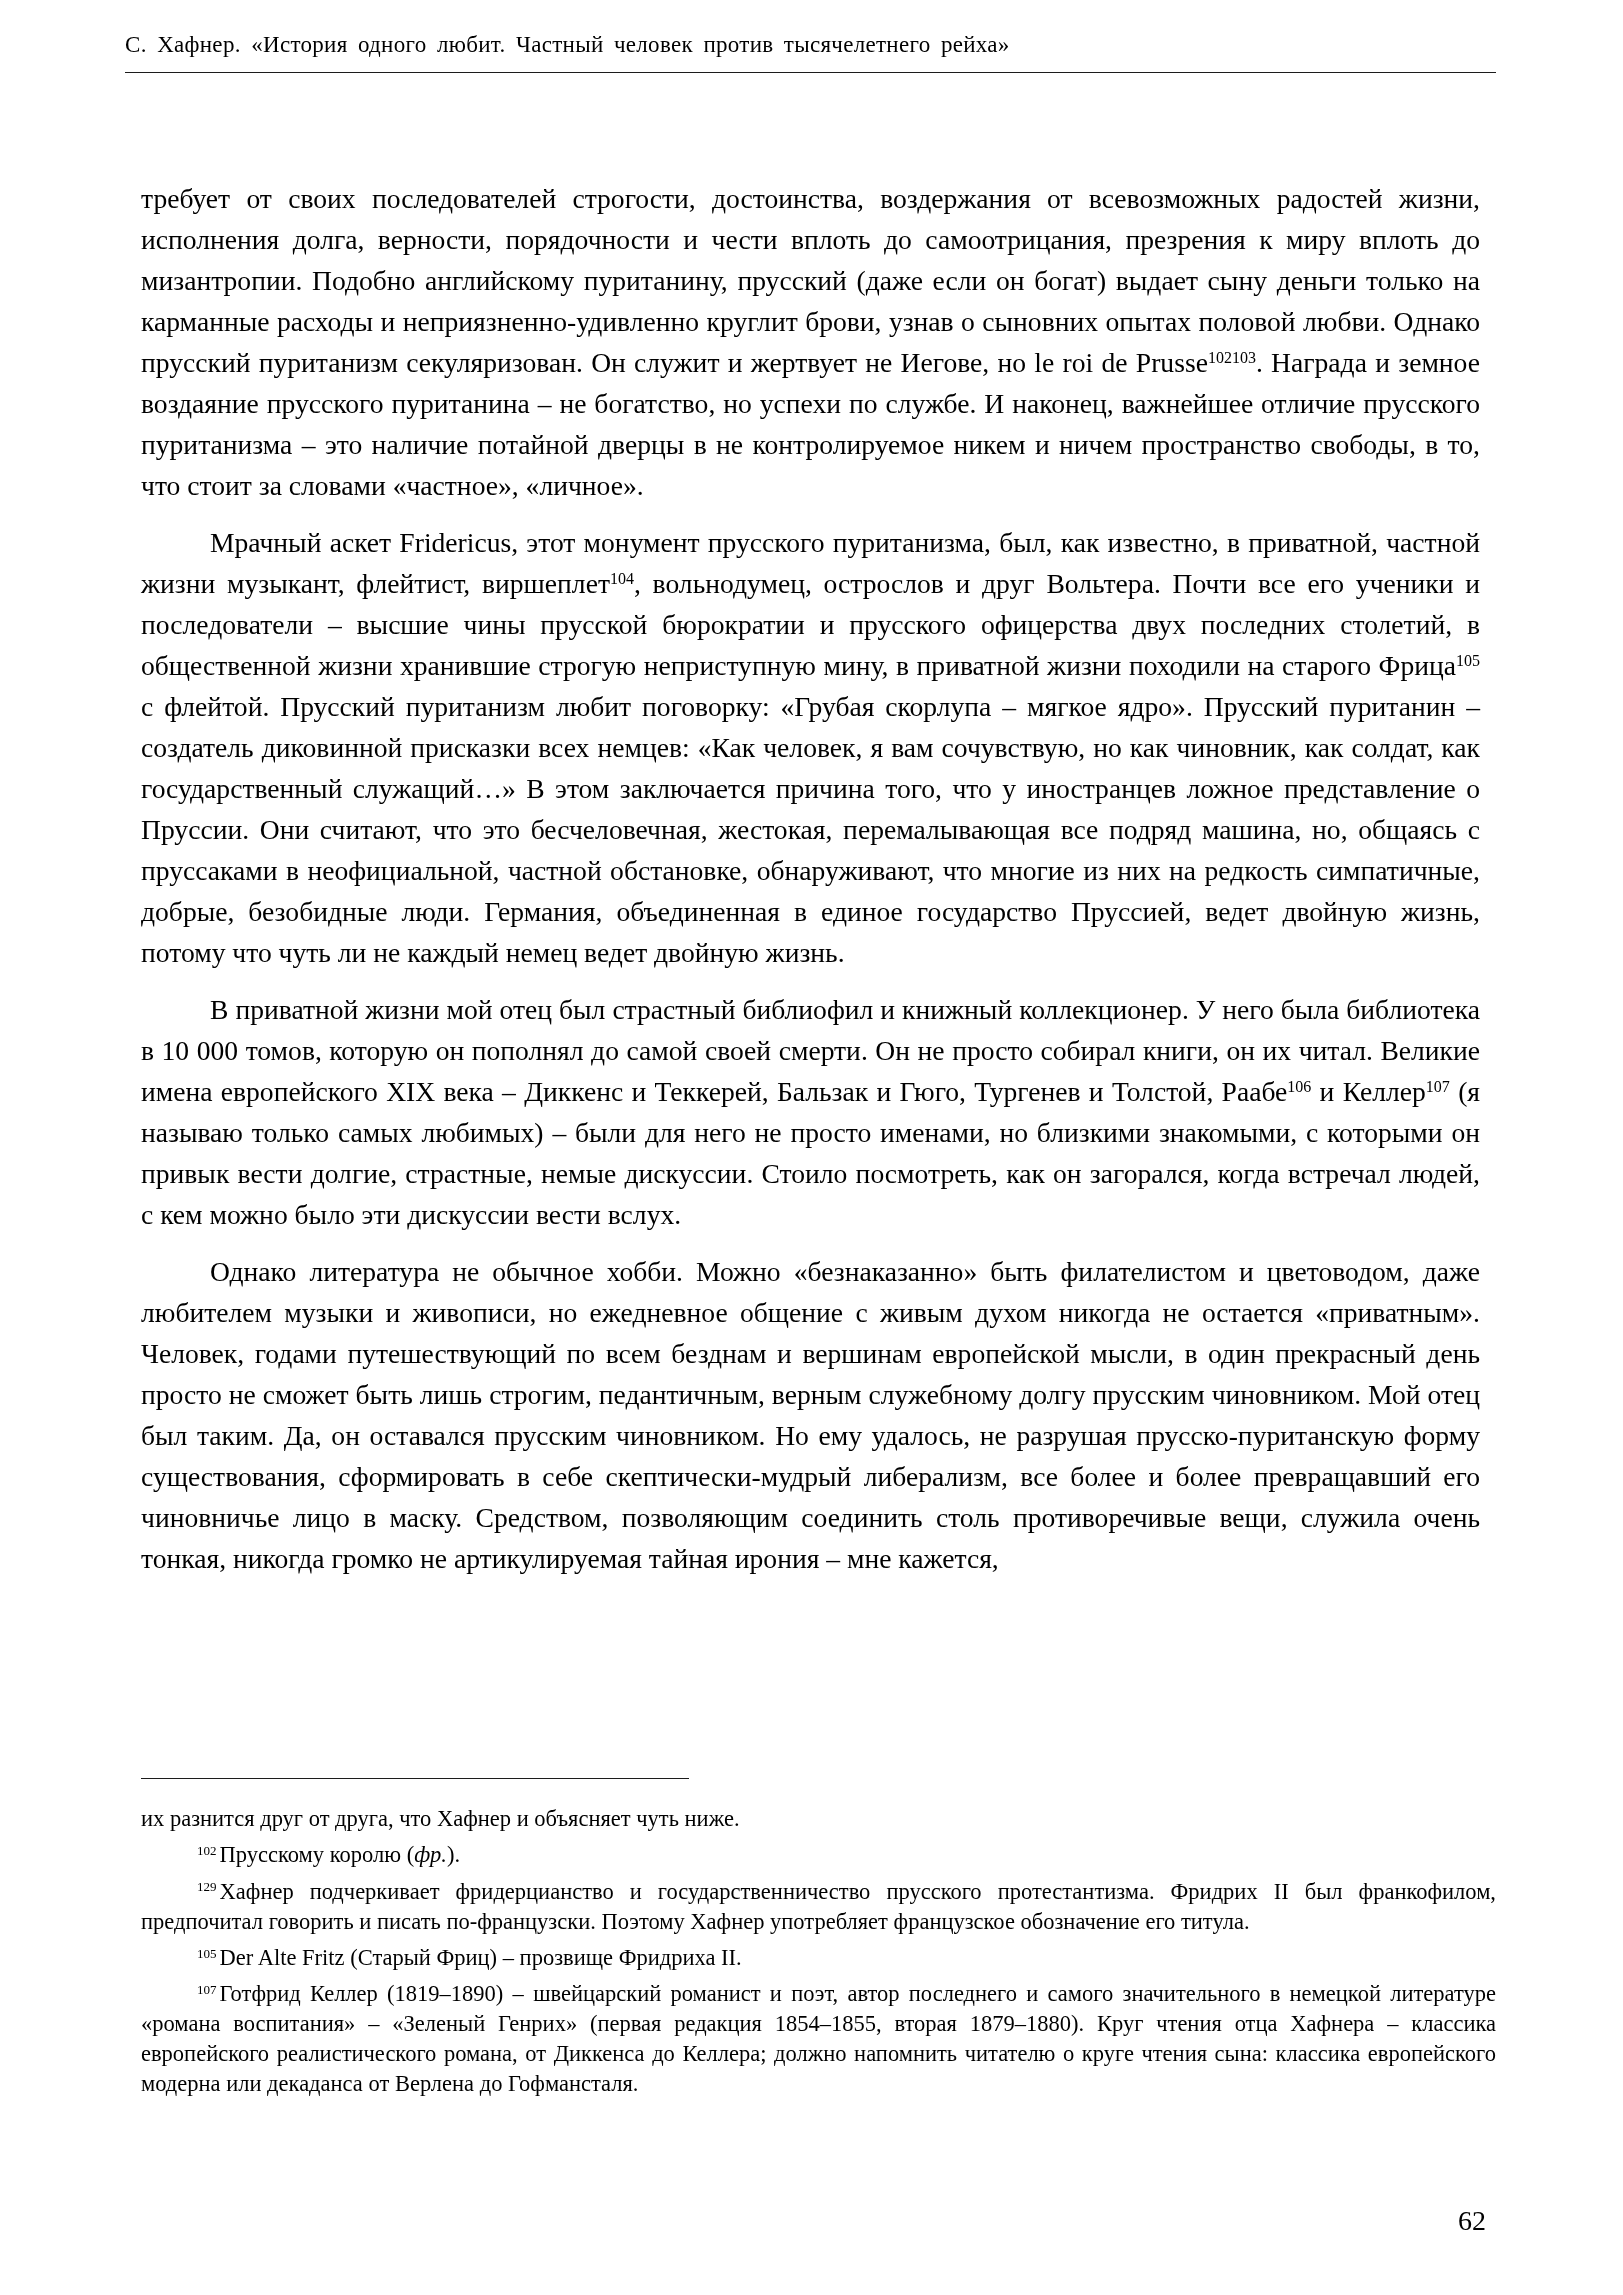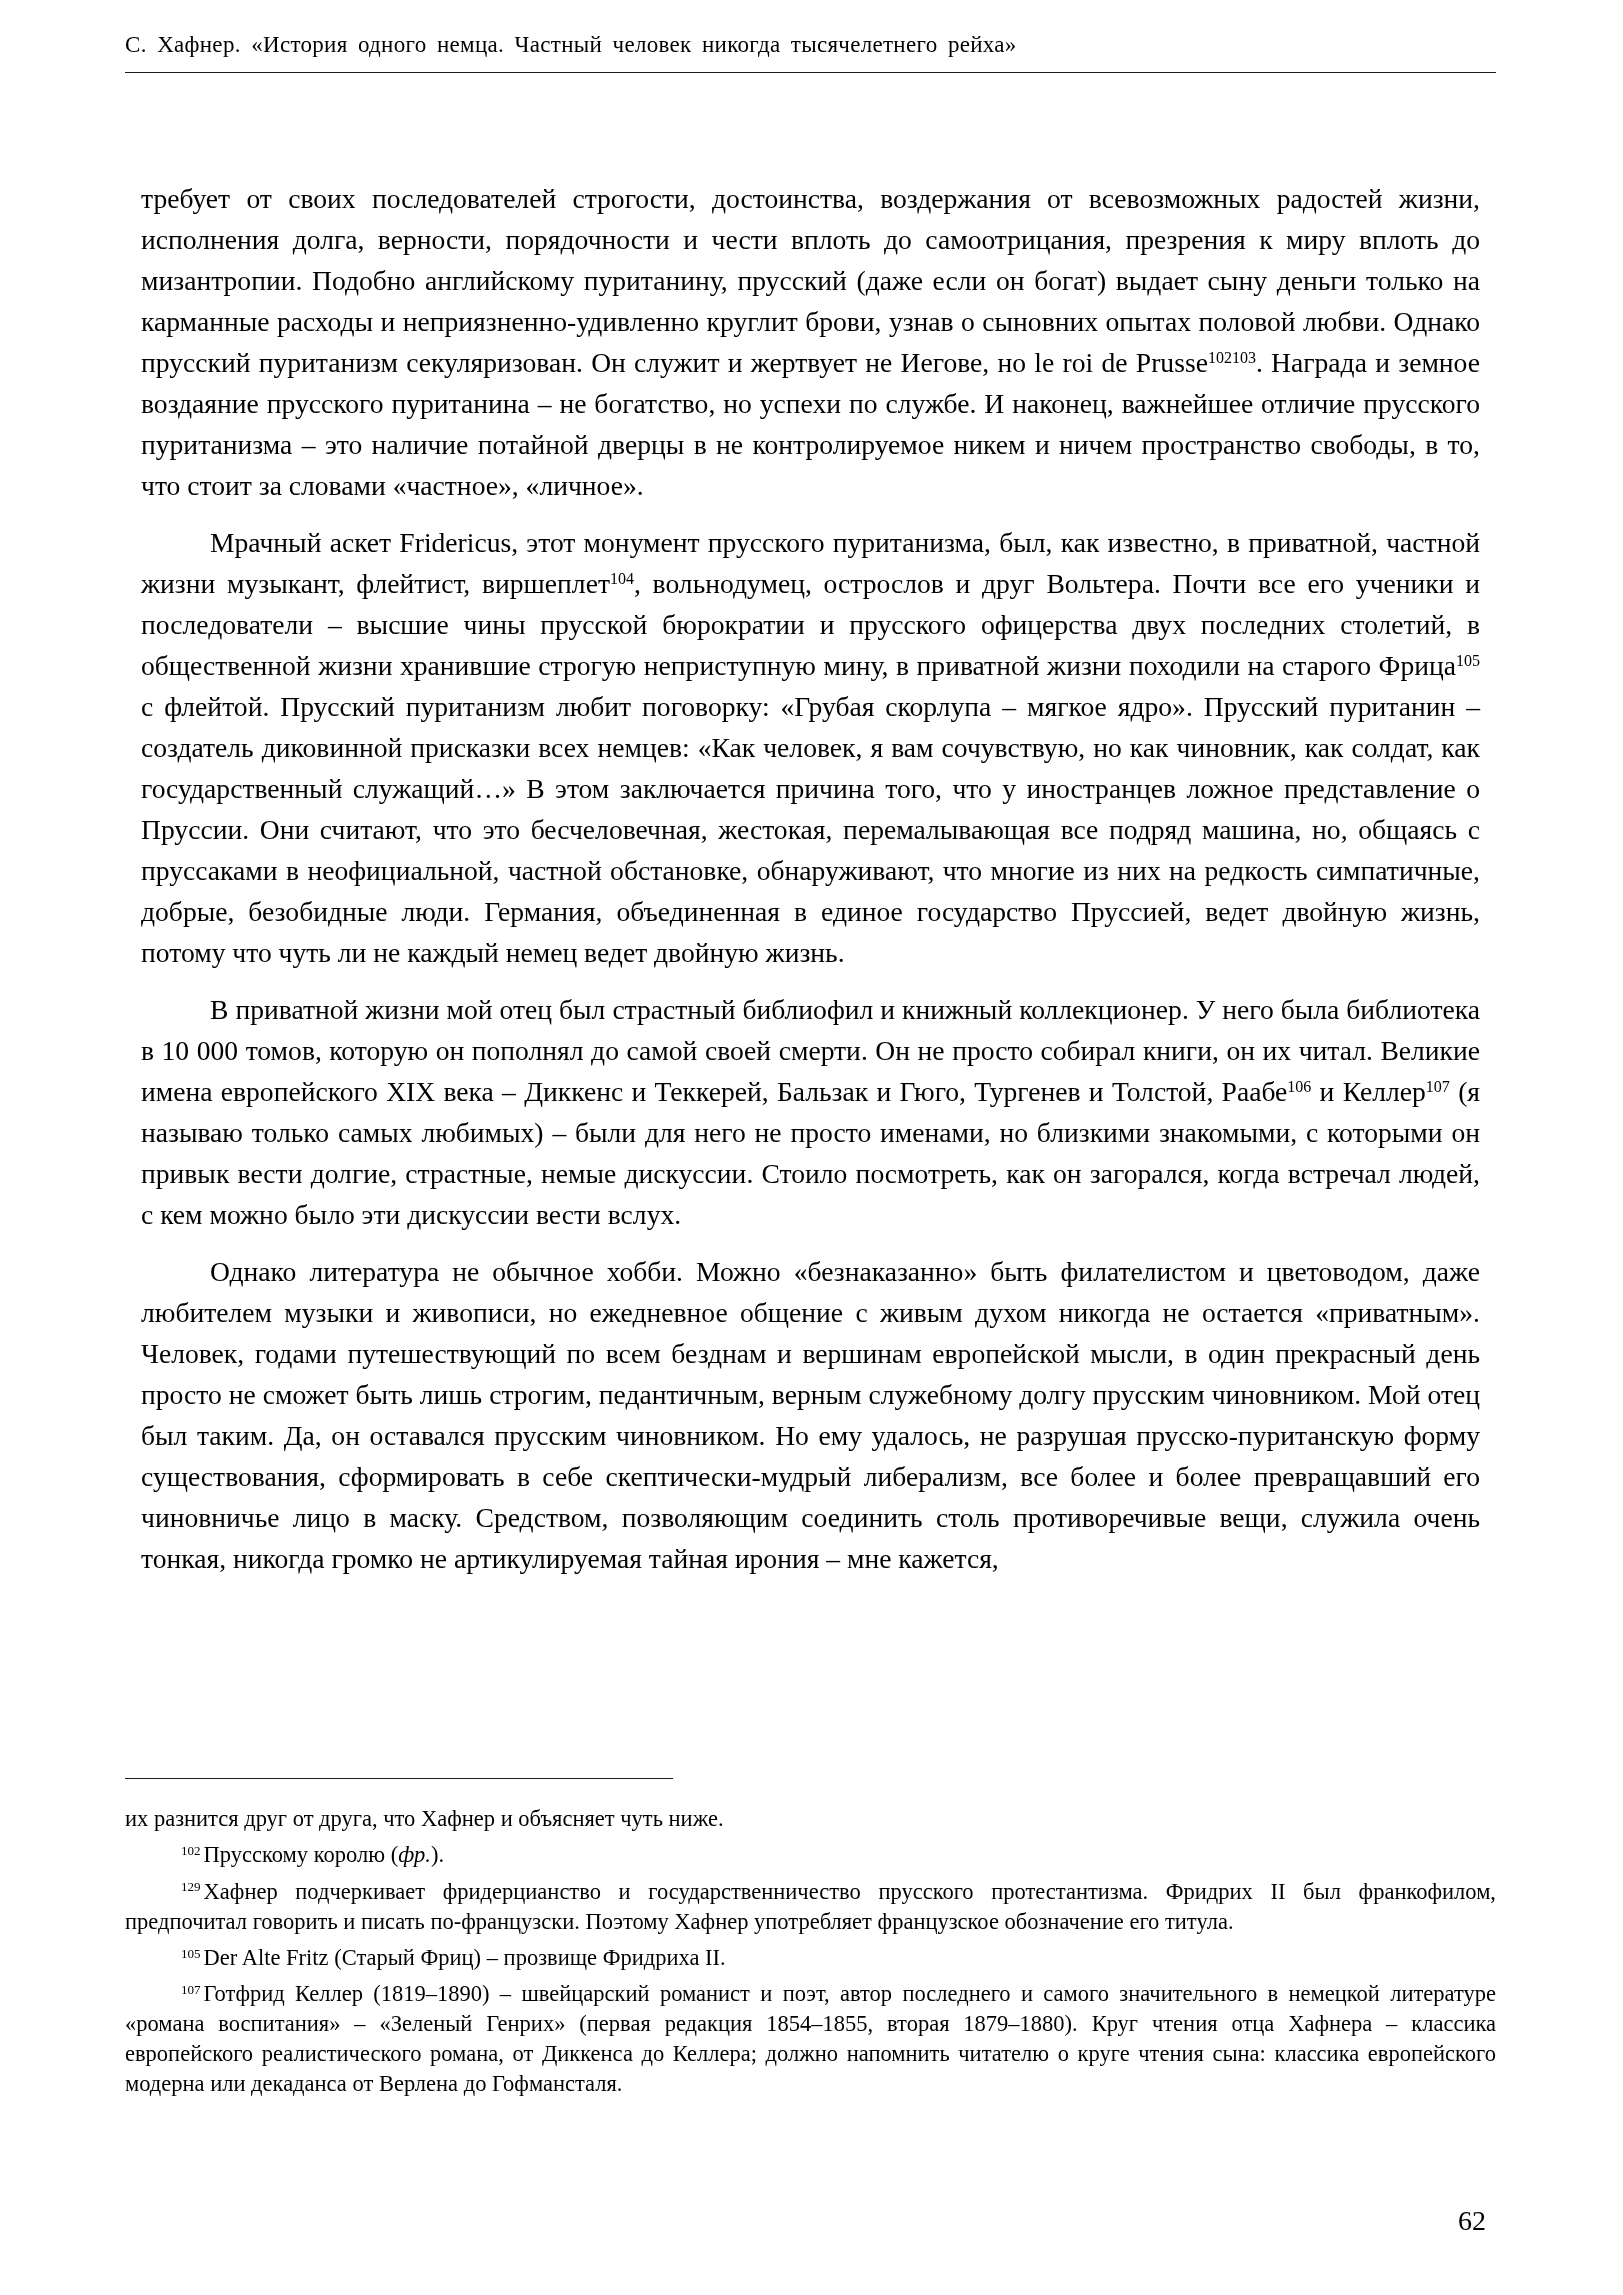--- a/index.html
+++ b/index.html
@@ -54,21 +54,21 @@
     line-height: 0;
     position: relative;
     top: -0.55em;
     vertical-align: baseline;
   }
 
   
   .footnotes {
     position: absolute;
     top: 1778px;
-    left: 125px;
+    left: 141px;
     right: 127px;
   }
   .footnote-rule {
     width: 548px;
     border: none;
     border-top: 1.9px solid #1c1c1c;
     margin: 0 0 25px 0;
   }
   .footnote {
     margin: 0;
@@ -89,21 +89,21 @@
     font-size: 28px;
     line-height: 30px;
   }
 </style>
 </head>
 <body>
 
 <div class="page">
 
   <div class="page-header">
-    <div class="header-title">С. Хафнер. «История одного немца. Частный человек никогда тысячелетнего рейха»</div>
+    <div class="header-title">С. Хафнер. «История одного любит. Частный человек против тысячелетнего рейха»</div>
     <hr class="header-rule">
   </div>
 
   <div class="body-text">
       <p class="para">требует от своих последователей строгости, достоинства, воздержания от всевозможных радостей жизни, исполнения долга, верности, порядочности и чести вплоть до самоотрицания, презрения к миру вплоть до мизантропии. Подобно английскому пуританину, прусский (даже если он богат) выдает сыну деньги только на карманные расходы и неприязненно-удивленно круглит брови, узнав о сыновних опытах половой любви. Однако прусский пуританизм секуляризован. Он служит и жертвует не Иегове, но le roi de Prusse<sup class="fn-ref">102103</sup>. Награда и земное воздаяние прусского пуританина – не богатство, но успехи по службе. И наконец, важнейшее отличие прусского пуританизма – это наличие потайной дверцы в не контролируемое никем и ничем пространство свободы, в то, что стоит за словами «частное», «личное».</p>
       <p class="para indent">Мрачный аскет Fridericus, этот монумент прусского пуританизма, был, как известно, в приватной, частной жизни музыкант, флейтист, виршеплет<sup class="fn-ref">104</sup>, вольнодумец, острослов и друг Вольтера. Почти все его ученики и последователи – высшие чины прусской бюрократии и прусского офицерства двух последних столетий, в общественной жизни хранившие строгую неприступную мину, в приватной жизни походили на старого Фрица<sup class="fn-ref">105</sup> с флейтой. Прусский пуританизм любит поговорку: «Грубая скорлупа – мягкое ядро». Прусский пуританин – создатель диковинной присказки всех немцев: «Как человек, я вам сочувствую, но как чиновник, как солдат, как государственный служащий…» В этом заключается причина того, что у иностранцев ложное представление о Пруссии. Они считают, что это бесчеловечная, жестокая, перемалывающая все подряд машина, но, общаясь с пруссаками в неофициальной, частной обстановке, обнаруживают, что многие из них на редкость симпатичные, добрые, безобидные люди. Германия, объединенная в единое государство Пруссией, ведет двойную жизнь, потому что чуть ли не каждый немец ведет двойную жизнь.</p>
       <p class="para indent">В приватной жизни мой отец был страстный библиофил и книжный коллекционер. У него была библиотека в 10 000 томов, которую он пополнял до самой своей смерти. Он не просто собирал книги, он их читал. Великие имена европейского XIX века – Диккенс и Теккерей, Бальзак и Гюго, Тургенев и Толстой, Раабе<sup class="fn-ref">106</sup> и Келлер<sup class="fn-ref">107</sup> (я называю только самых любимых) – были для него не просто именами, но близкими знакомыми, с которыми он привык вести долгие, страстные, немые дискуссии. Стоило посмотреть, как он загорался, когда встречал людей, с кем можно было эти дискуссии вести вслух.</p>
       <p class="para indent">Однако литература не обычное хобби. Можно «безнаказанно» быть филателистом и цветоводом, даже любителем музыки и живописи, но ежедневное общение с живым духом никогда не остается «приватным». Человек, годами путешествующий по всем безднам и вершинам европейской мысли, в один прекрасный день просто не сможет быть лишь строгим, педантичным, верным служебному долгу прусским чиновником. Мой отец был таким. Да, он оставался прусским чиновником. Но ему удалось, не разрушая прусско-пуританскую форму существования, сформировать в себе скептически-мудрый либерализм, все более и более превращавший его чиновничье лицо в маску. Средством, позволяющим соединить столь противоречивые вещи, служила очень тонкая, никогда громко не артикулируемая тайная ирония – мне кажется,</p>
     </div>
 

